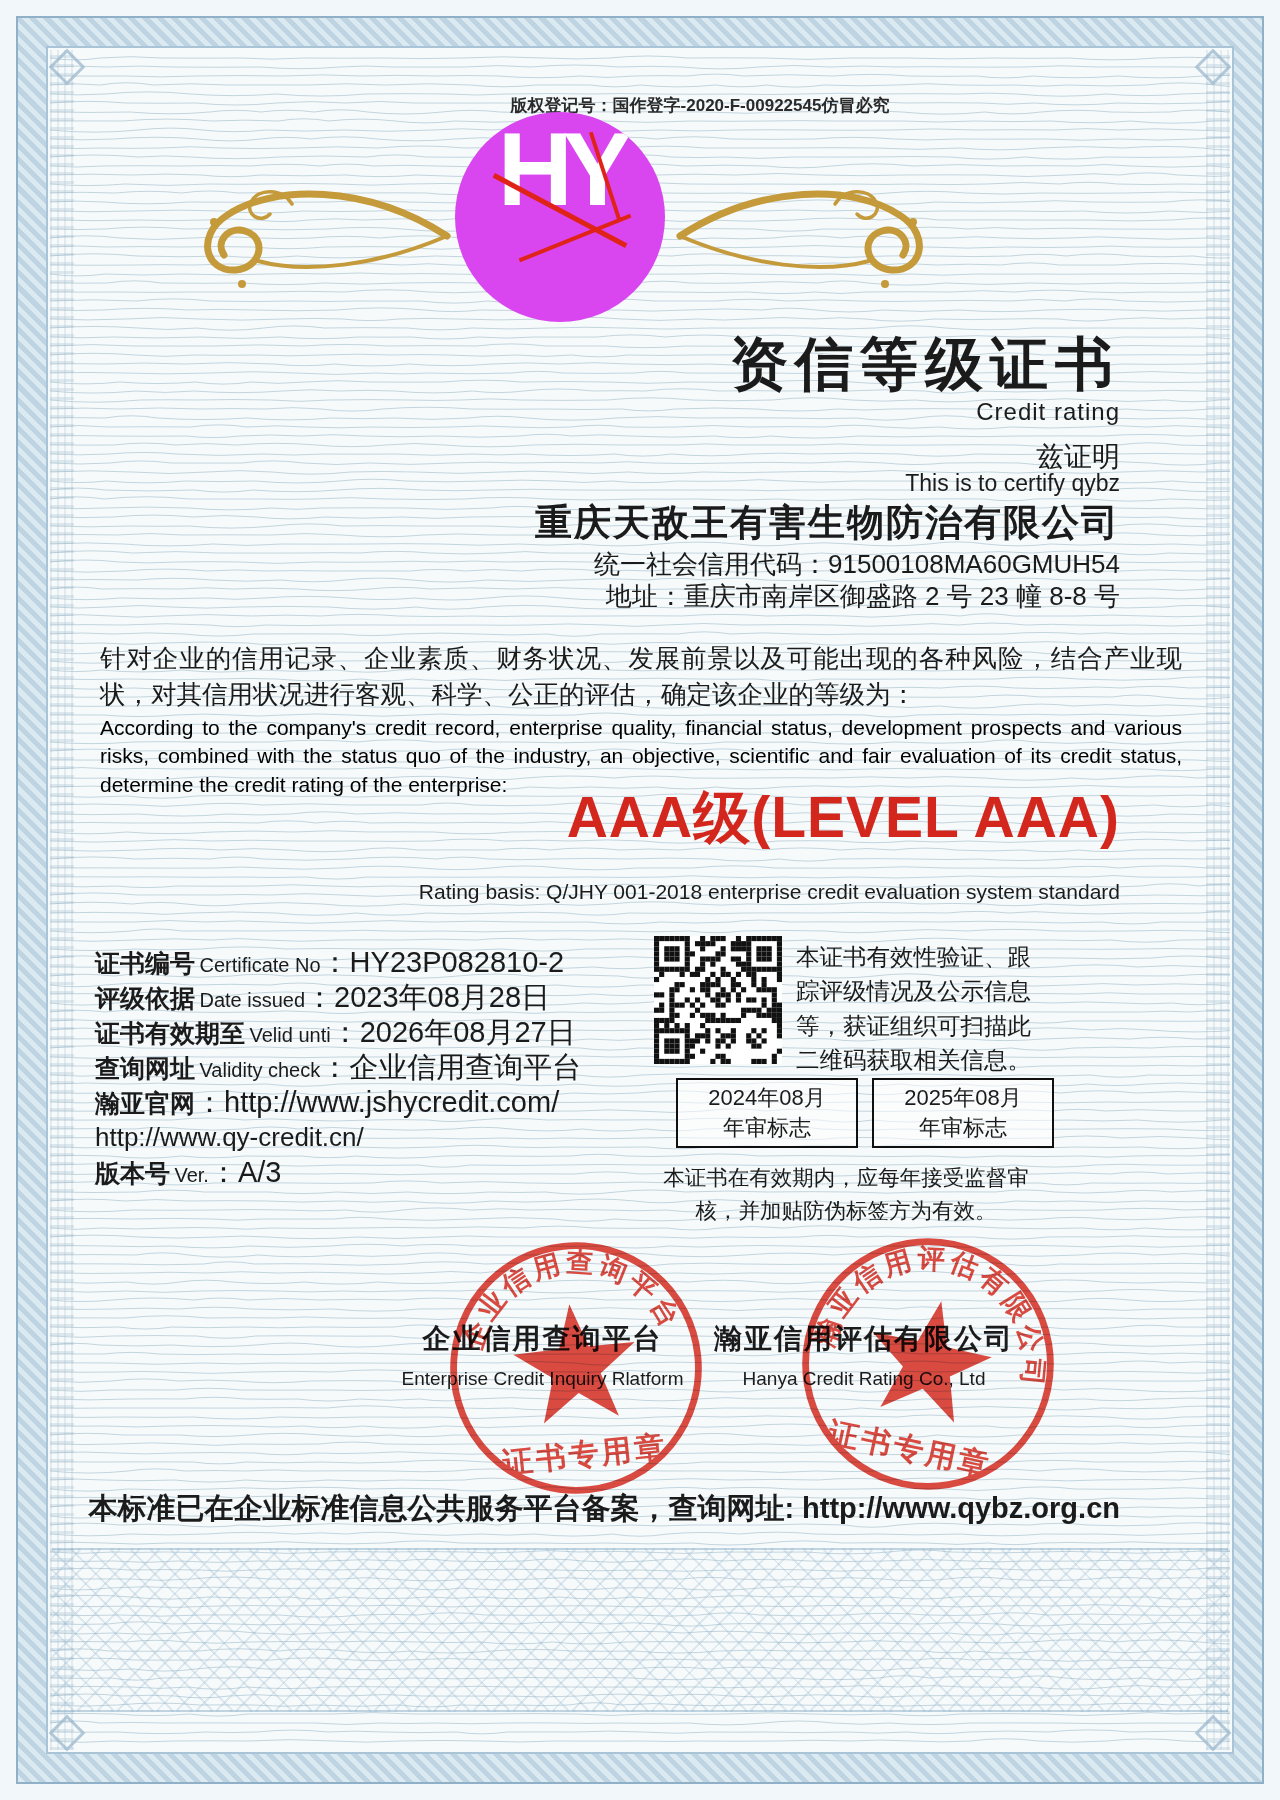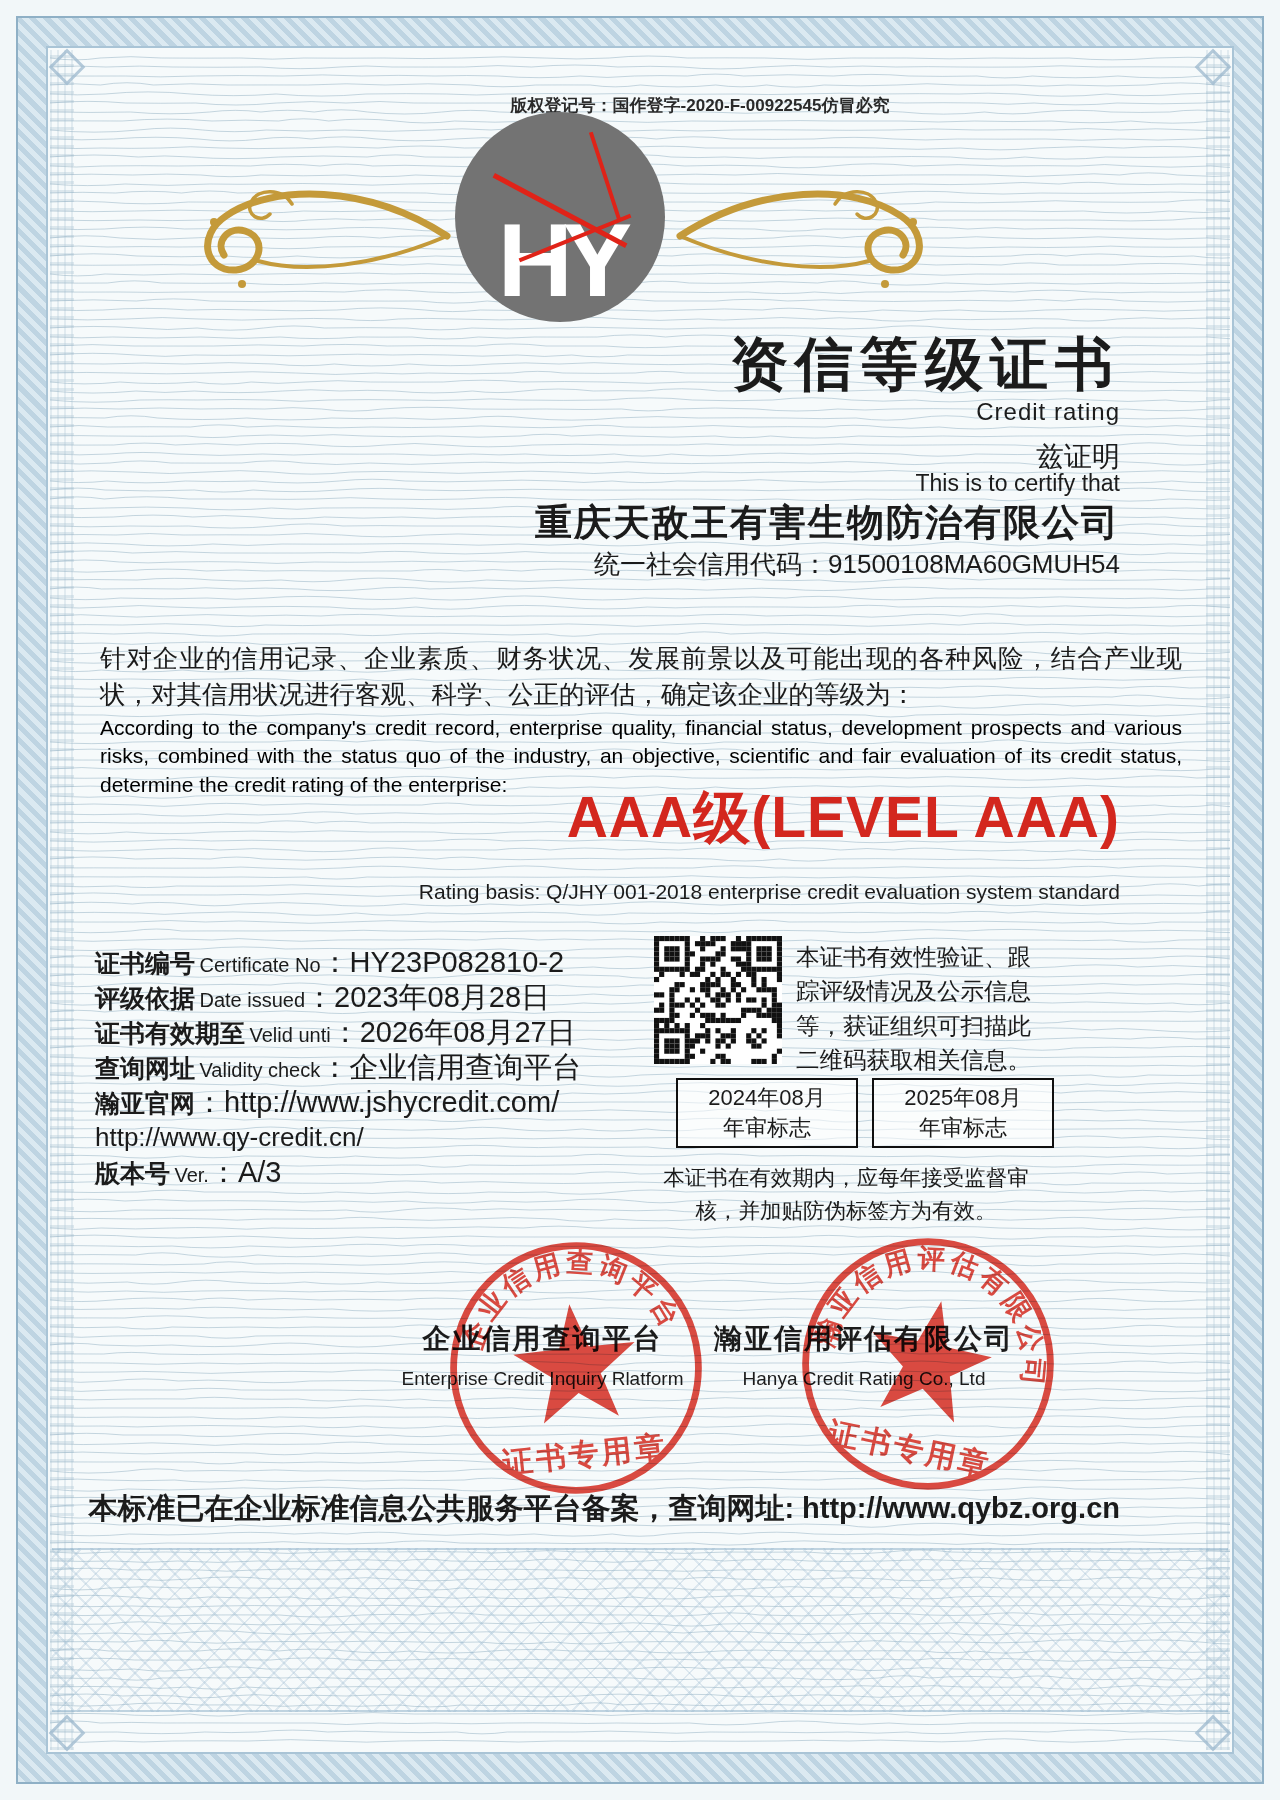--- a/index.html
+++ b/index.html
@@ -25,22 +25,22 @@
       repeating-linear-gradient(45deg,rgba(140,175,200,.30) 0 2px,transparent 2px 14px),
       repeating-linear-gradient(-45deg,rgba(140,175,200,.30) 0 2px,transparent 2px 14px);}
 
   
   .copyright{position:absolute;top:94px;left:120px;right:0;z-index:3;text-align:center;
     font-size:17px;font-weight:bold;color:#2a2a2a;}
   .flourish{position:absolute;top:168px;width:330px;height:130px;z-index:3;}
   .flourish-left{left:122px}
   .flourish-right{right:275px;transform:scaleX(-1);}
   .logo{position:absolute;top:112px;left:0;right:160px;z-index:3;display:flex;justify-content:center;}
-  .logo-circle{position:relative;width:210px;height:210px;border-radius:50%;background:#737373;
-    display:flex;align-items:flex-end;justify-content:center;overflow:hidden;}
+  .logo-circle{position:relative;width:210px;height:210px;border-radius:50%;background:#d946ef;
+    display:flex;align-items:flex-start;justify-content:center;overflow:hidden;}
   .logo-hy{color:#ffffff;font-size:104px;font-weight:900;letter-spacing:-10px;transform:translateY(-2px);}
   .crack{position:absolute;background:#e02318;}
   .crack1{width:150px;height:5px;top:96px;left:30px;transform:rotate(28deg);}
   .crack2{width:120px;height:4px;top:124px;left:60px;transform:rotate(-22deg);}
   .crack3{width:92px;height:4px;top:62px;left:104px;transform:rotate(72deg);}
 
   .centered{position:absolute;left:0;right:160px;text-align:right;z-index:3;}
   .title-zh{top:326px;font-size:58px;font-weight:900;letter-spacing:7px;}
   .title-en{top:398px;font-size:24px;letter-spacing:1px;}
   .certify-zh{top:438px;font-size:28px;}
@@ -322,23 +322,24 @@
     <path class="gold" stroke-width="7" d="M325 68 C 245 16 150 16 104 48 C 74 68 83 104 114 102 C 139 100 146 70 123 63 C 106 58 93 74 102 87"></path>
     <path class="gold" stroke-width="4" d="M325 68 C 255 98 183 106 136 93"></path>
     <path class="gold" stroke-width="3.5" d="M170 36 C 160 20 136 20 129 34 C 123 47 139 56 148 46"></path>
     <circle cx="92" cy="54" r="4" fill="#c49a3a"></circle>
     <circle cx="120" cy="116" r="4" fill="#c49a3a"></circle>
   </svg>
 
   <div class="centered title-zh">资信等级证书</div>
   <div class="centered title-en">Credit rating</div>
   <div class="centered certify-zh">兹证明</div>
-  <div class="centered certify-en">This is to certify that</div>
+  <div class="centered certify-en">This is to certify qybz</div>
   <div class="centered company-name">重庆天敌王有害生物防治有限公司</div>
   <div class="centered company-code">统一社会信用代码：91500108MA60GMUH54</div>
+  <div class="centered company-addr">地址：重庆市南岸区御盛路 2 号 23 幢 8-8 号</div>
 
   <div class="para para-zh">针对企业的信用记录、企业素质、财务状况、发展前景以及可能出现的各种风险，结合产业现状，对其信用状况进行客观、科学、公正的评估，确定该企业的等级为：</div>
   <div class="para para-en">According to the company's credit record, enterprise quality, financial status, development prospects and various risks, combined with the status quo of the industry, an objective, scientific and fair evaluation of its credit status, determine the credit rating of the enterprise:</div>
 
   <div class="centered rating-level">AAA级(LEVEL AAA)</div>
   <div class="centered basis-en">Rating basis: Q/JHY 001-2018 enterprise credit evaluation system standard</div>
 
   <div class="details">
     <div class="detail-line">
       <span class="dzh">证书编号</span>

